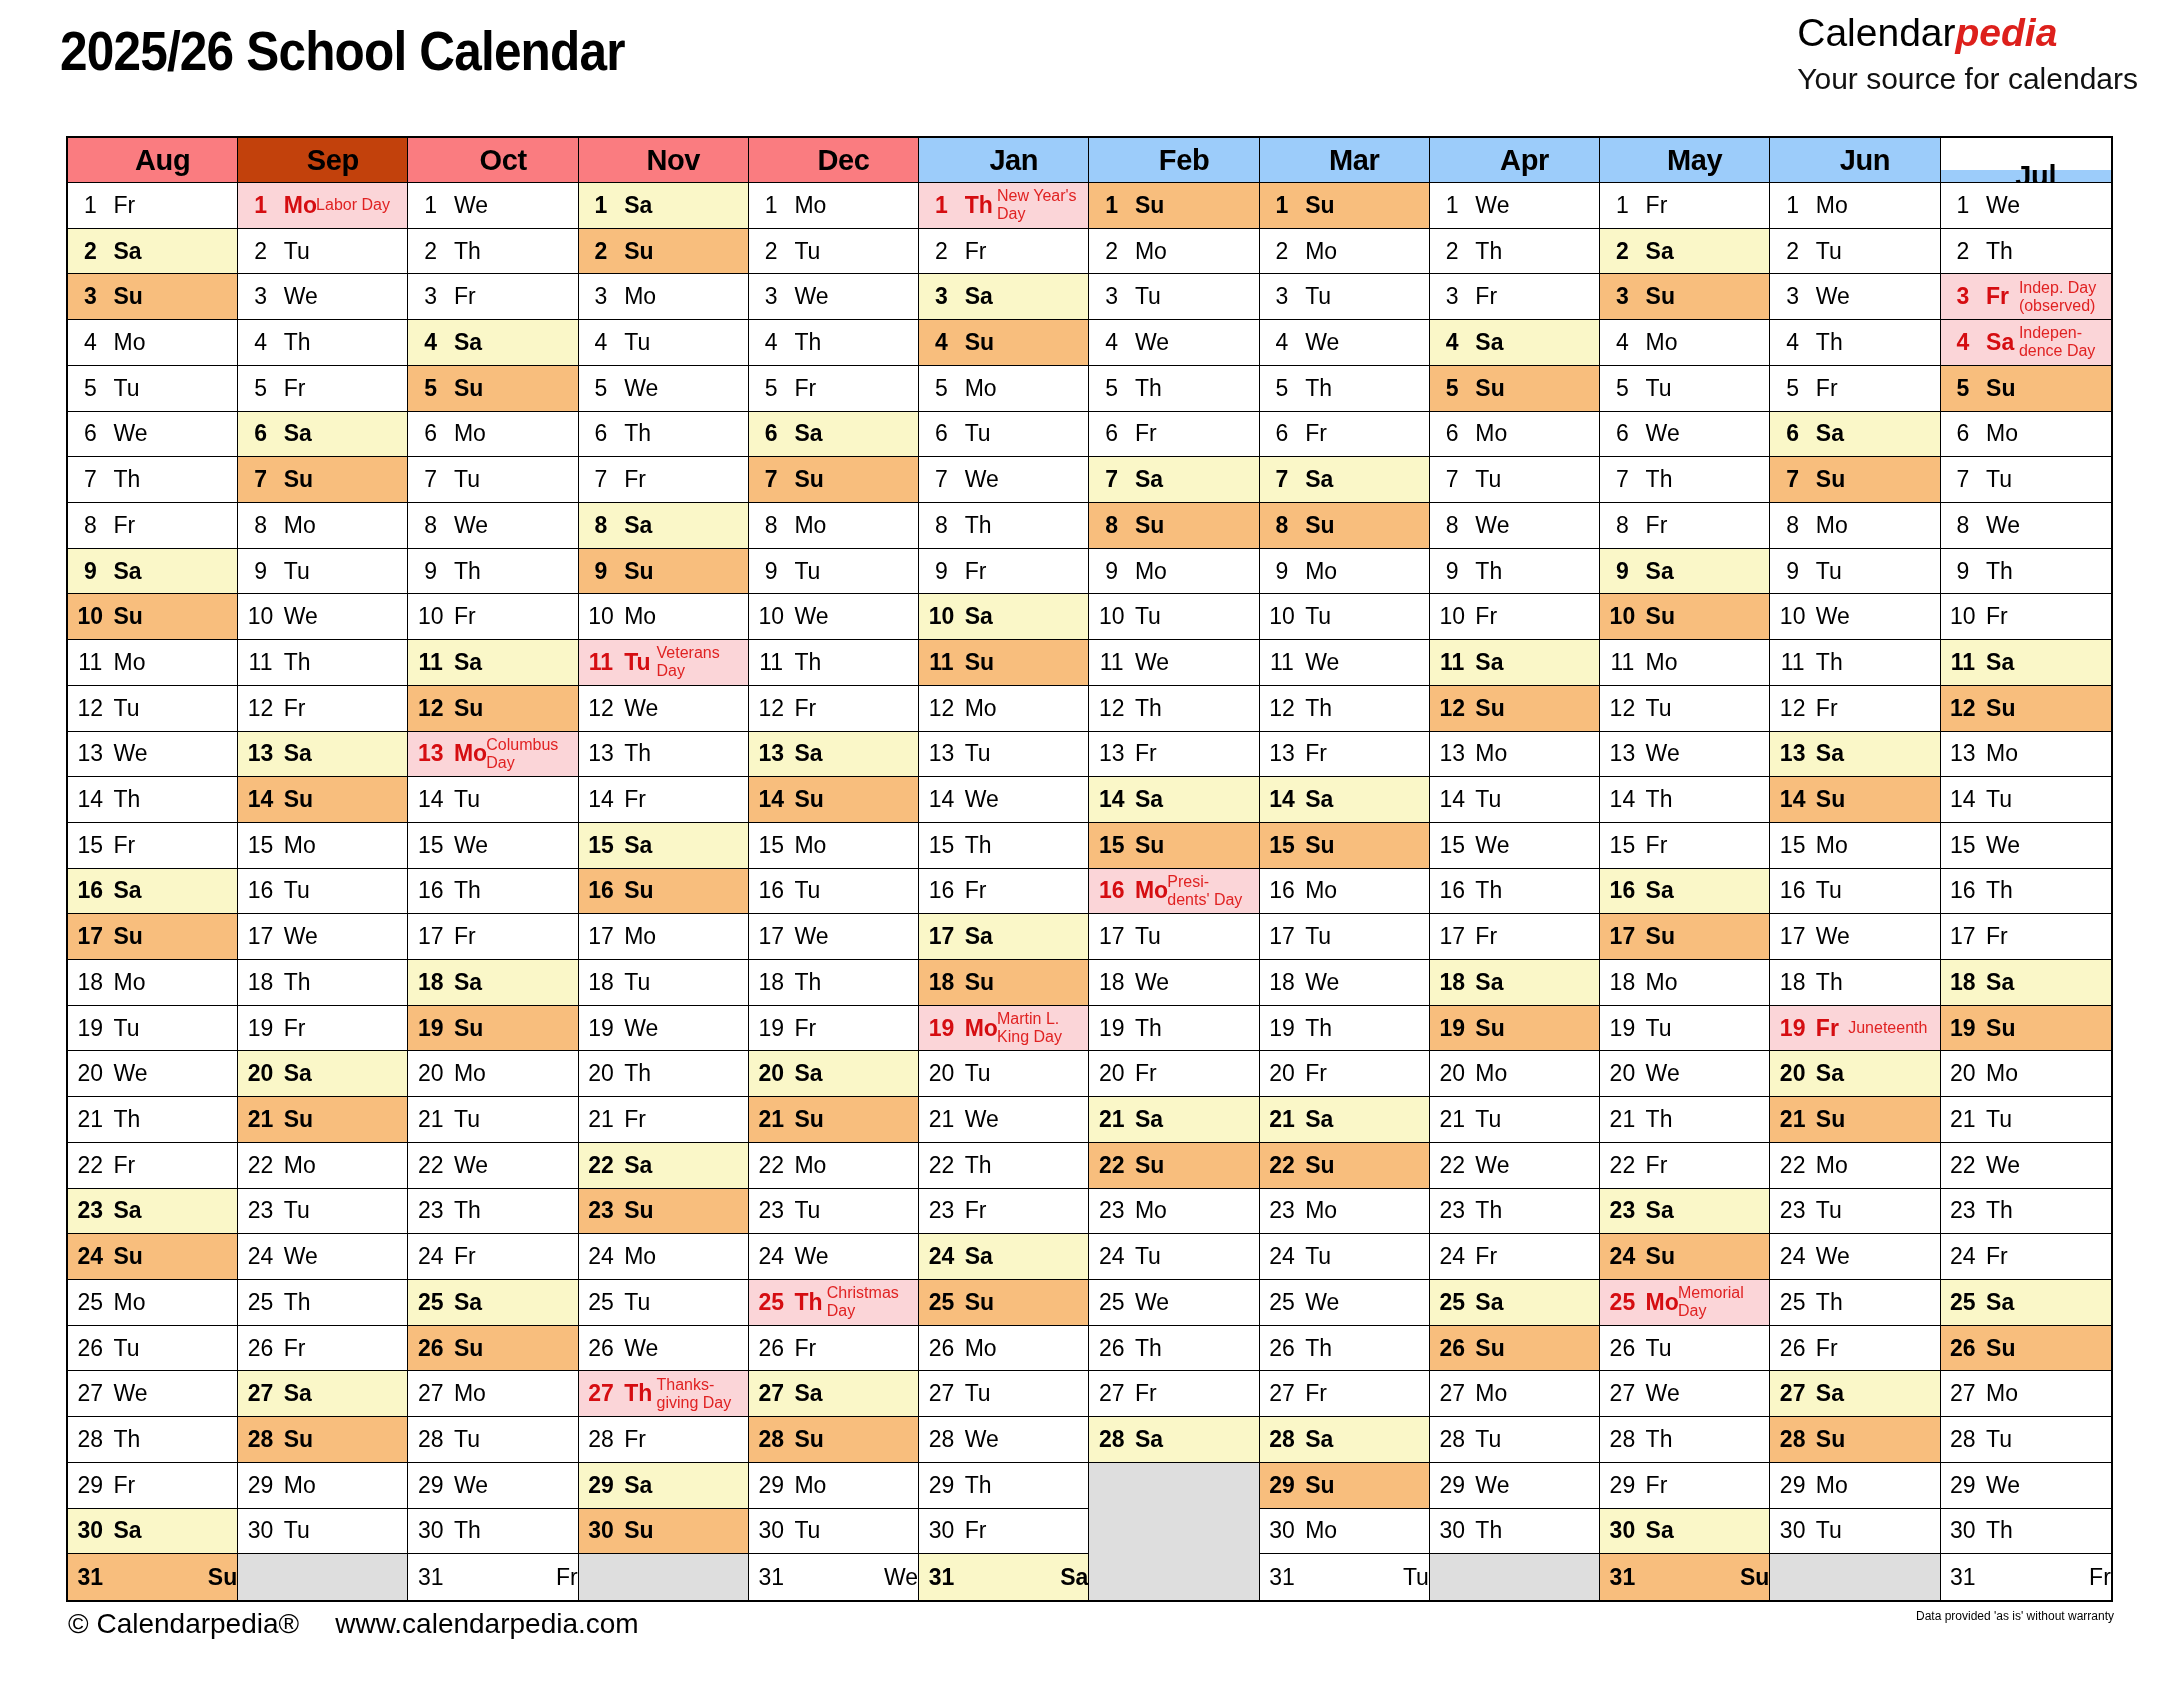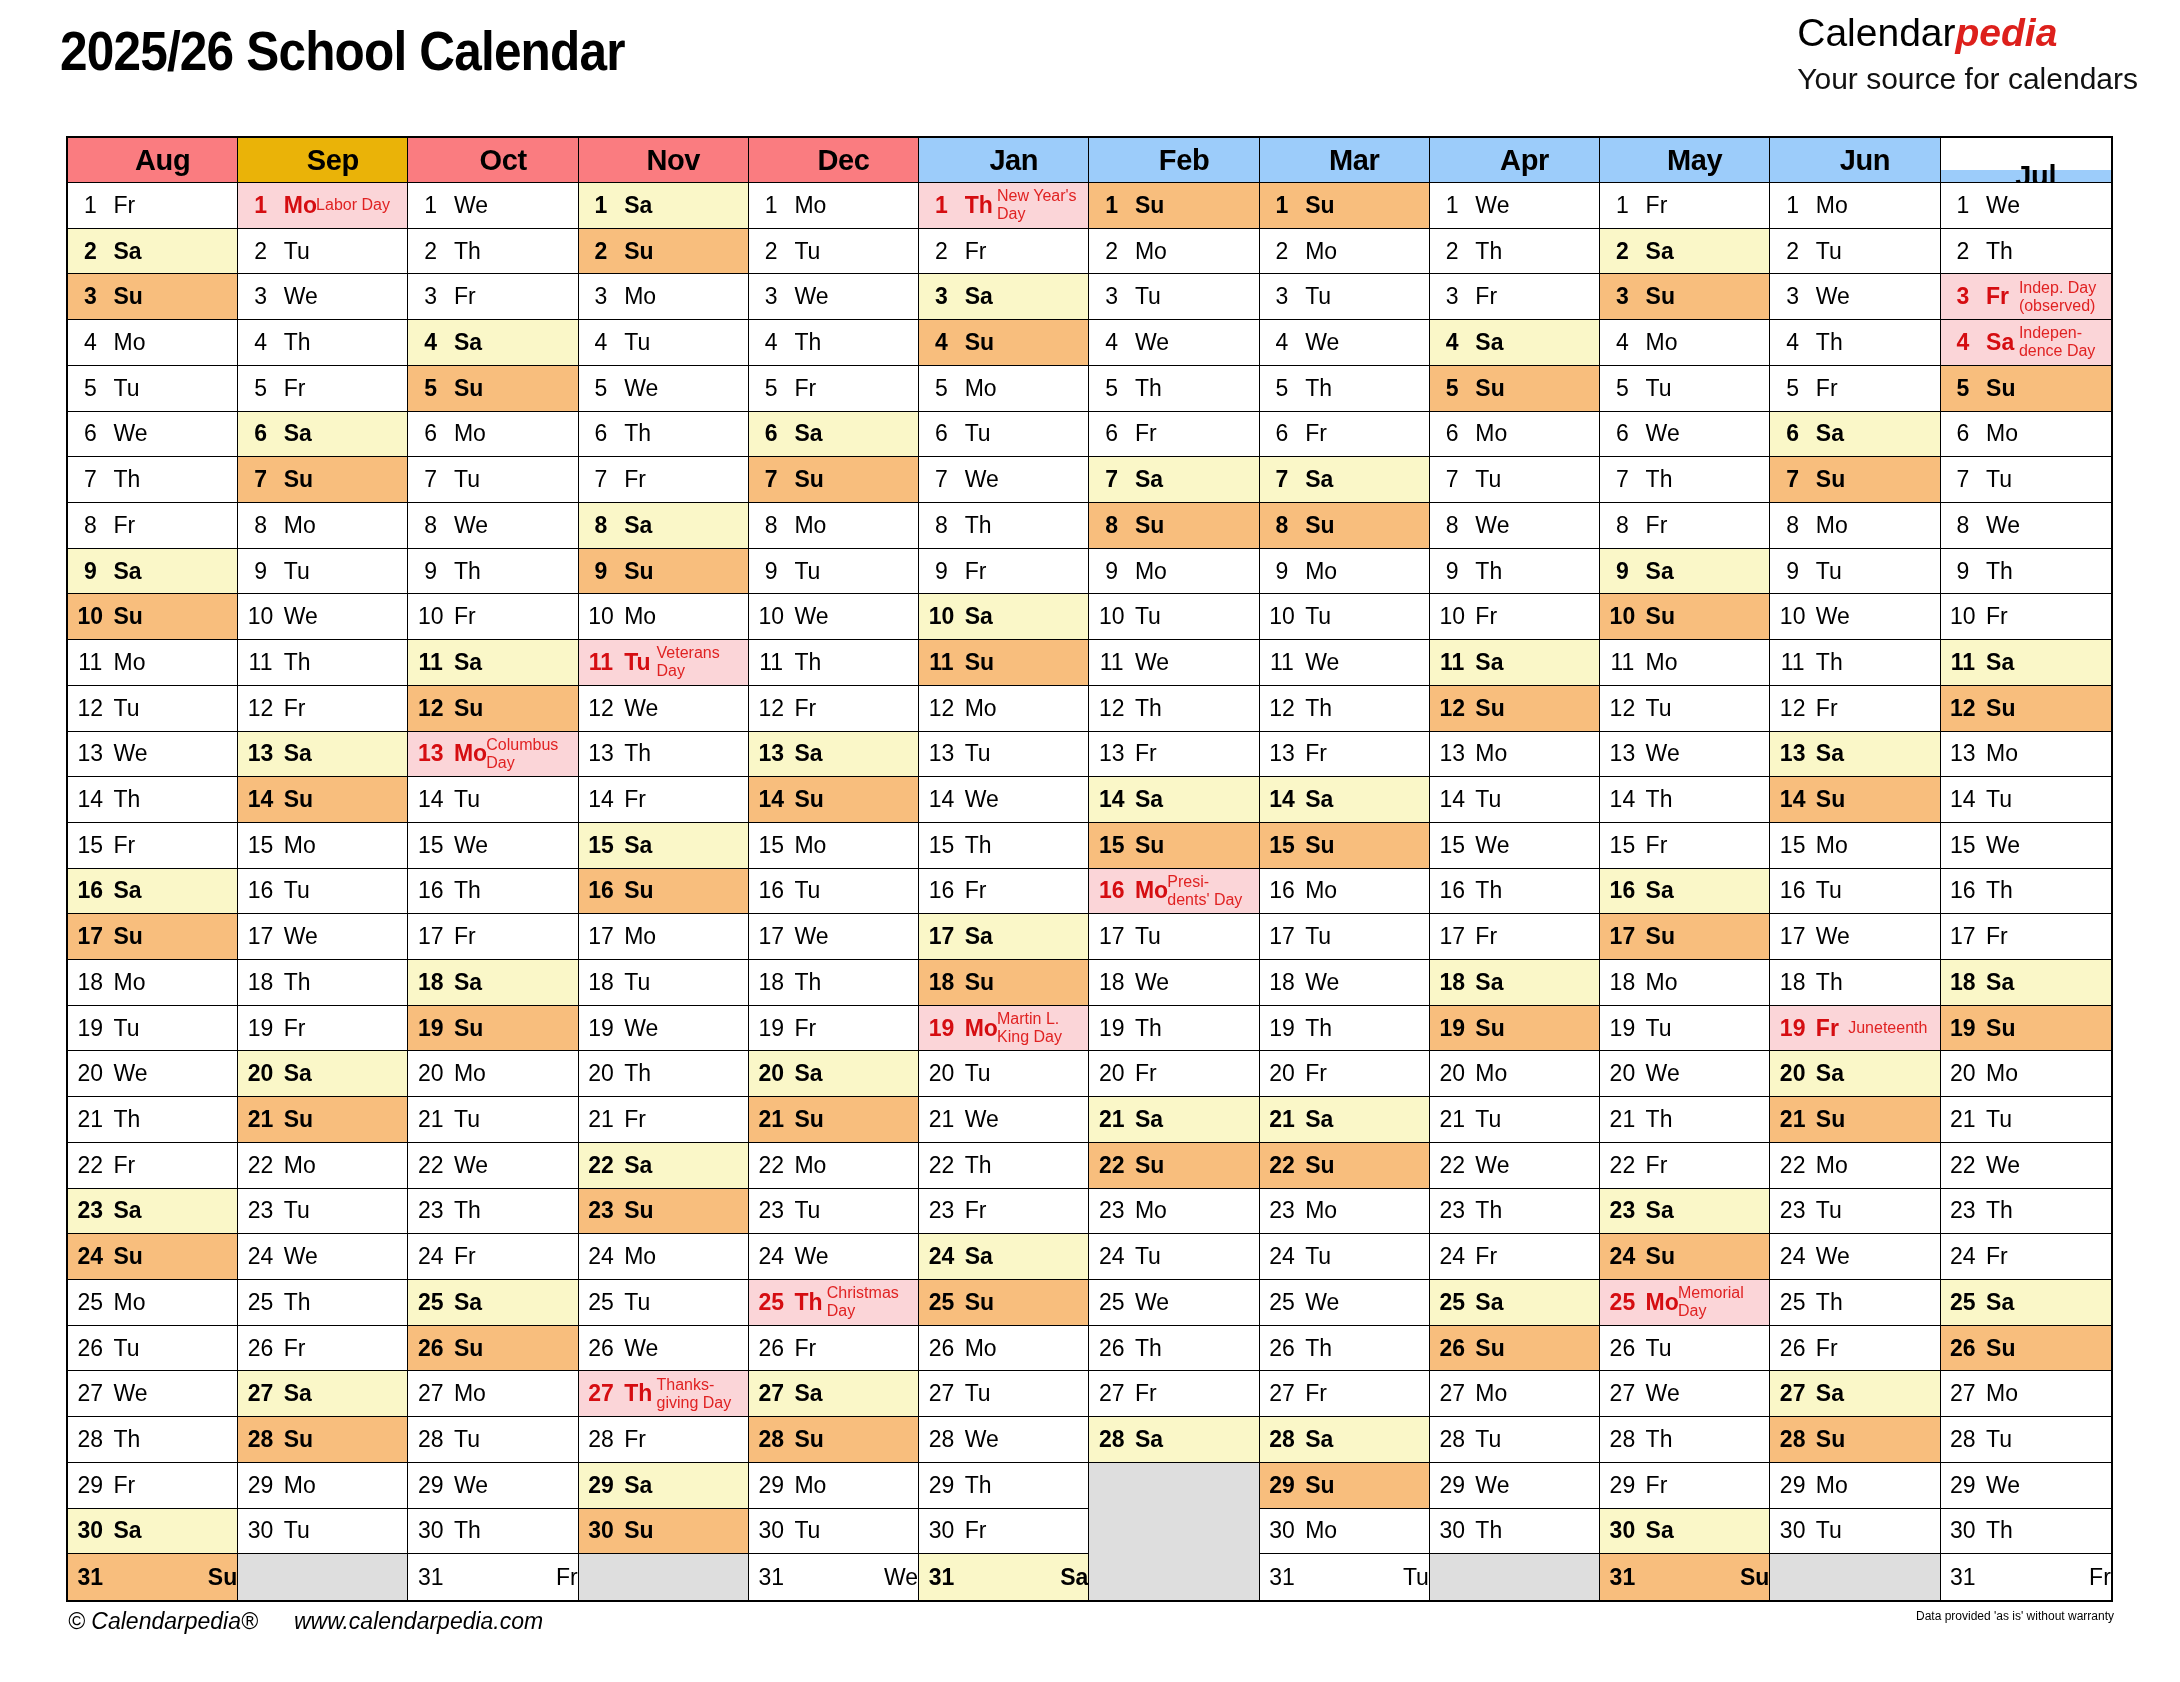--- a/index.html
+++ b/index.html
@@ -57,38 +57,38 @@
   .dcell.hol{background:var(--holbg);}
   .dcell.hol .num,.dcell.hol .wd{font-weight:bold;color:var(--holtx);}
   .hlabel{
     position:absolute;left:46%;right:2.6px;top:1.7px;bottom:1.7px;
     display:flex;align-items:center;
     font-size:16px;line-height:18px;font-weight:normal;
     color:var(--labtx);white-space:pre-line;
   }
   .blank{background:var(--empty);border-bottom:none;}
   
-  .foot-left{position:absolute;left:68px;top:1608px;font-size:23px;white-space:nowrap;font-style:italic;}
+  .foot-left{position:absolute;left:68px;top:1608px;font-size:28px;white-space:nowrap;}
   .foot-left .url{margin-left:36px;}
   .foot-right{position:absolute;right:67px;top:1609px;font-size:12px;white-space:nowrap;}
 </style>
 </head>
 <body>
 
 <div class="page-title">2025/26 School Calendar</div>
 
 <div class="logo">
   <div class="logo-main"><span>Calendar</span><span class="logo-pedia" id="logoPedia" style="color: rgb(221, 32, 28);">pedia</span></div>
   <div class="logo-tagline">Your source for calendars</div>
 </div>
 
 <div class="cal">
   <div class="month-row" id="monthRow">
       <div class="month-cell" style="background: rgb(250, 124, 128);">Aug</div>
-      <div class="month-cell" style="background: #eab308;">Sep</div>
+      <div class="month-cell" style="background: #c2410c;">Sep</div>
       <div class="month-cell" style="background: rgb(250, 124, 128);">Oct</div>
       <div class="month-cell" style="background: rgb(250, 124, 128);">Nov</div>
       <div class="month-cell" style="background: rgb(250, 124, 128);">Dec</div>
       <div class="month-cell" style="background: rgb(156, 204, 250);">Jan</div>
       <div class="month-cell" style="background: rgb(156, 204, 250);">Feb</div>
       <div class="month-cell" style="background: rgb(156, 204, 250);">Mar</div>
       <div class="month-cell" style="background: rgb(156, 204, 250);">Apr</div>
       <div class="month-cell" style="background: rgb(156, 204, 250);">May</div>
       <div class="month-cell" style="background: rgb(156, 204, 250);">Jun</div>
       <div class="month-cell" style="background: rgb(156, 204, 250);">Jul</div>

